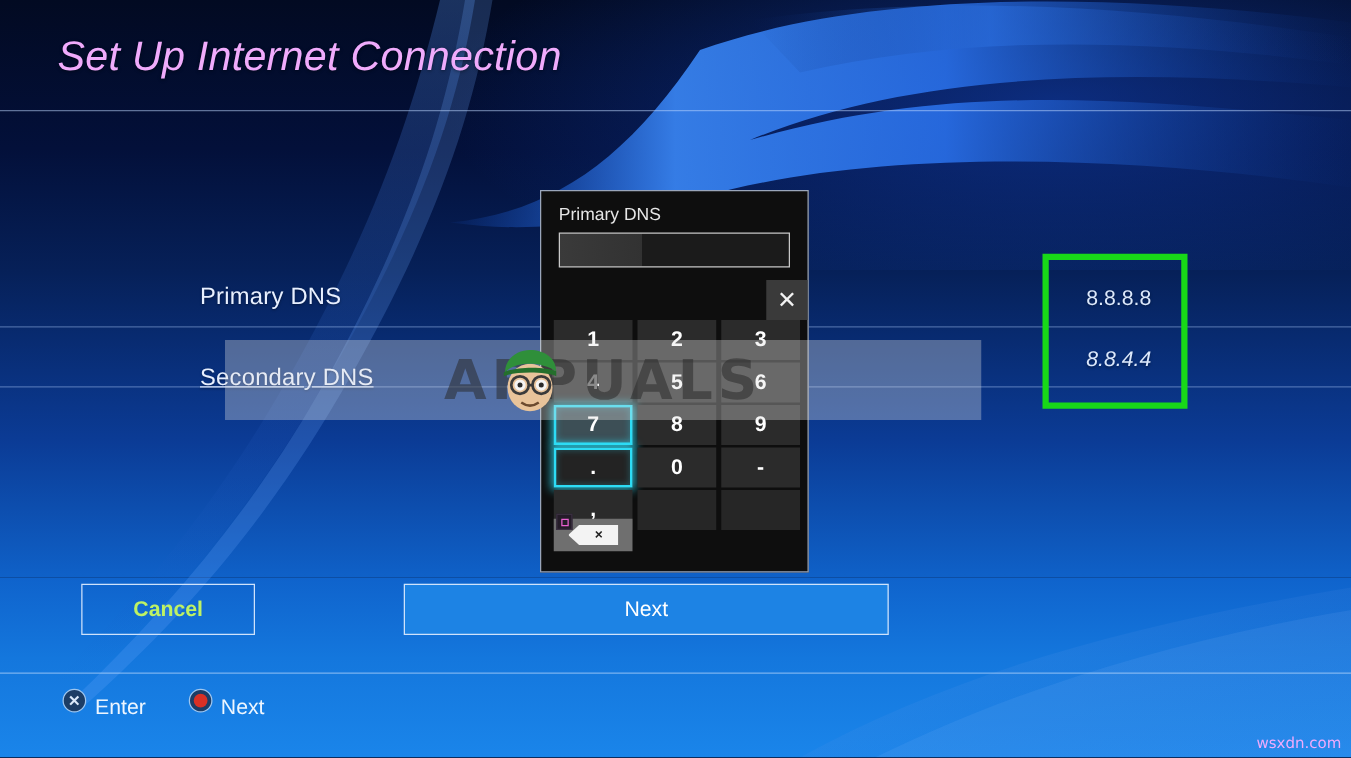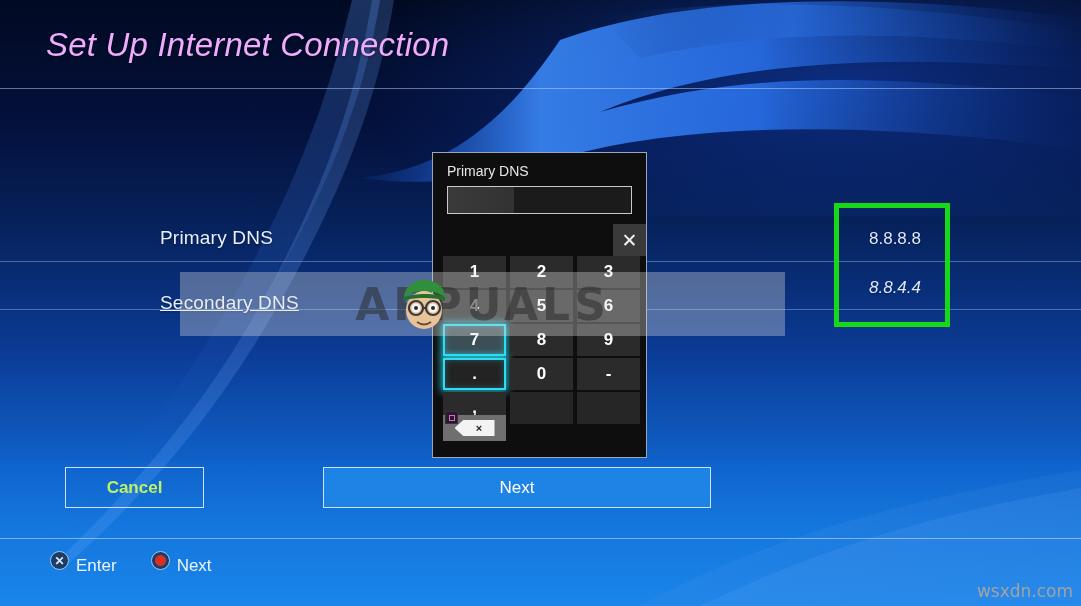--- a/index.html
+++ b/index.html
@@ -202,21 +202,21 @@
   .pad-o {
     width:19px; height:19px; border-radius:50%;
     background:#1c3d66; border:1px solid #9fc6ef;
     display:flex; align-items:center; justify-content:center;
   }
   .pad-o i { display:block; width:11px; height:11px; border-radius:50%; background:#d93025; }
 
   
   #sitemark {
     position:absolute; right:8px; bottom:5px;
-    font-size:17px; color:#a3a3a3;
+    font-size:12px; color:#f0abfc;
     font-family:"DejaVu Sans", sans-serif;
   }
 </style>
 </head>
 <body>
 
 <div id="bg">
   <div class="bg-top"></div>
   <div class="bg-mid"></div>
   <div class="bg-bot"></div>

